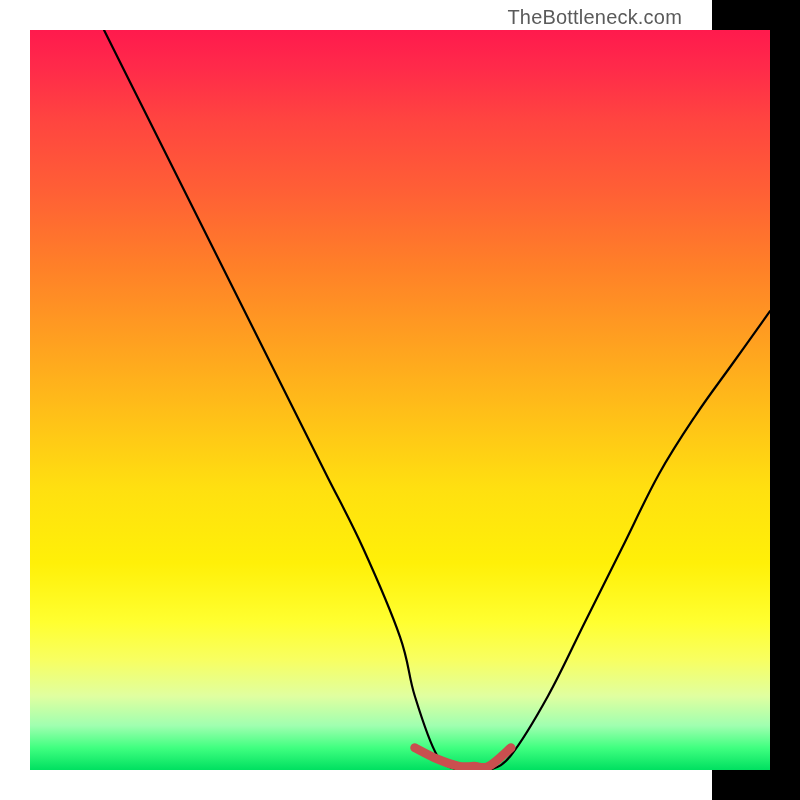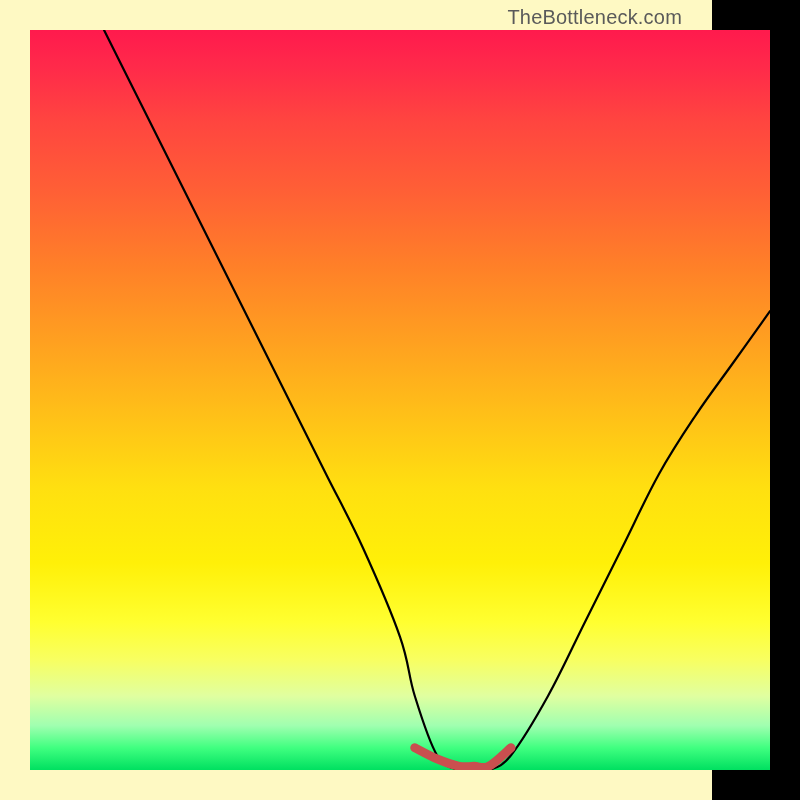--- a/index.html
+++ b/index.html
@@ -8,21 +8,21 @@
     width: 800px;
     height: 800px;
     background: #000;
     overflow: hidden;
     font-family: Arial, Helvetica, sans-serif;
   }
   .frame {
     position: relative;
     width: 712px;
     height: 800px;
-    background: #fef9c3;
+    background: #ffffff;
   }
   .plot-area {
     position: absolute;
     left: 30px;
     top: 30px;
     width: 740px;
     height: 740px;
     background: linear-gradient(to bottom,
       #ff1a4d 0%,
       #ff2a4a 5%,

